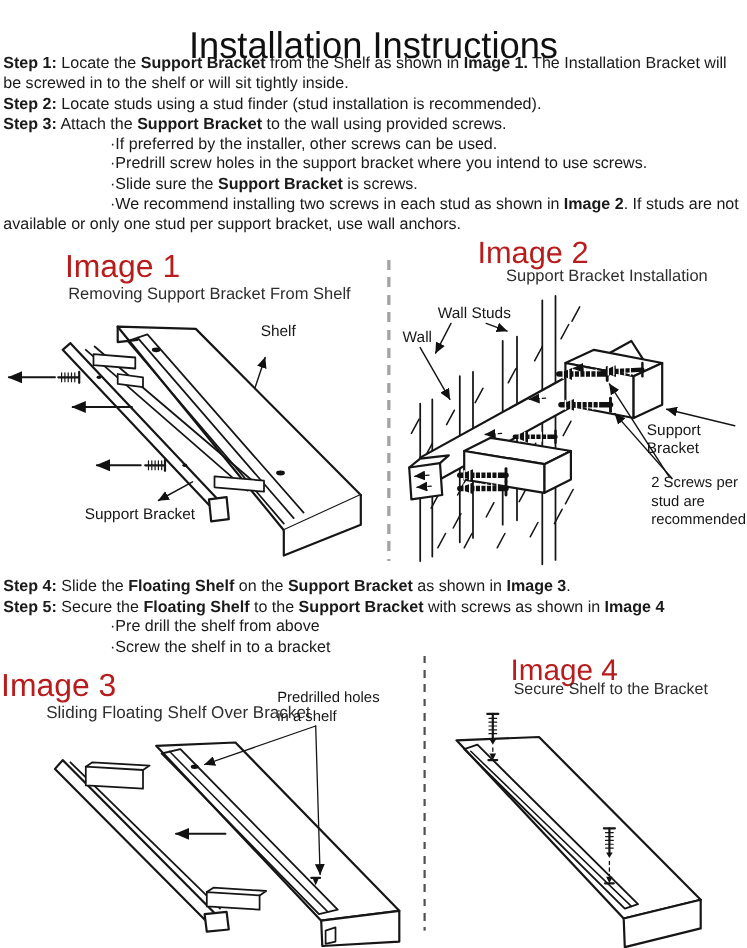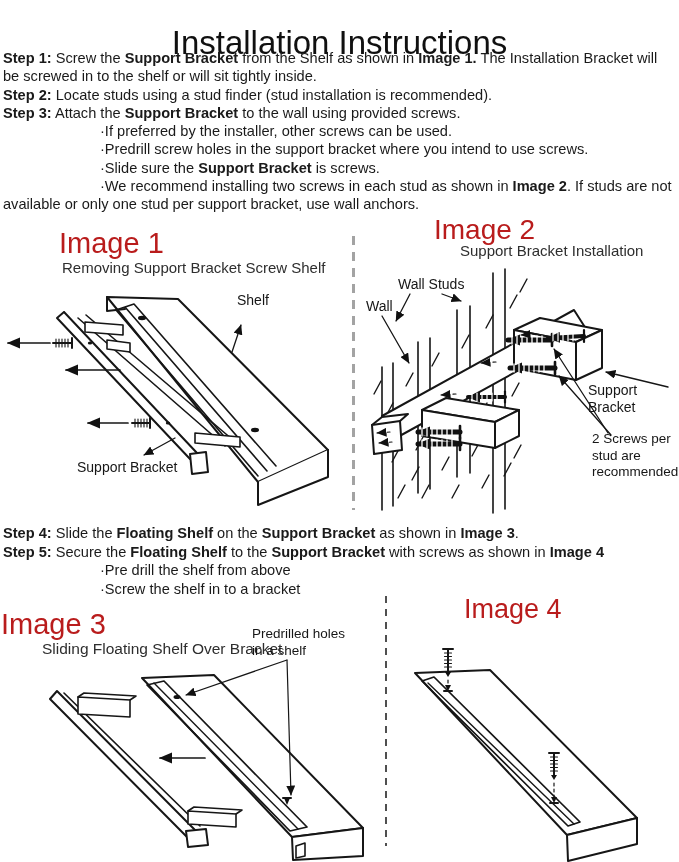--- a/index.html
+++ b/index.html
@@ -31,39 +31,39 @@
   svg{display:block;}
 </style>
 </head>
 <body>
 
 <div class="page">
 
   <h1 class="title">Installation Instructions</h1>
 
   <div class="steps steps-top">
-      <p class="line"><span class="b">Step 1:</span><span> Screw the </span><span class="b">Support Bracket</span><span> from the Shelf as shown in </span><span class="b">Image 1.</span><span> The Installation Bracket will</span></p>
+      <p class="line"><span class="b">Step 1:</span><span> Locate the </span><span class="b">Support Bracket</span><span> from the Shelf as shown in </span><span class="b">Image 1.</span><span> The Installation Bracket will</span></p>
       <p class="line"><span>be screwed in to the shelf or will sit tightly inside.</span></p>
       <p class="line"><span class="b">Step 2:</span><span> Locate studs using a stud finder (stud installation is recommended).</span></p>
       <p class="line"><span class="b">Step 3:</span><span> Attach the </span><span class="b">Support Bracket</span><span> to the wall using provided screws.</span></p>
       <p class="line indent"><span>·If preferred by the installer, other screws can be used.</span></p>
       <p class="line indent"><span>·Predrill screw holes in the support bracket where you intend to use screws.</span></p>
       <p class="line indent"><span>·Slide sure the </span><span class="b">Support Bracket</span><span> is screws.</span></p>
       <p class="line indent"><span>·We recommend installing two screws in each stud as shown in </span><span class="b">Image 2</span><span>. If studs are not</span></p>
       <p class="line"><span>available or only one stud per support bracket, use wall anchors.</span></p>
     </div>
   <div class="steps steps-bottom">
       <p class="line"><span class="b">Step 4:</span><span> Slide the </span><span class="b">Floating Shelf</span><span> on the </span><span class="b">Support Bracket</span><span> as shown in </span><span class="b">Image 3</span><span>.</span></p>
       <p class="line"><span class="b">Step 5:</span><span> Secure the </span><span class="b">Floating Shelf</span><span> to the </span><span class="b">Support Bracket</span><span> with screws as shown in </span><span class="b">Image 4</span></p>
       <p class="line indent"><span>·Pre drill the shelf from above</span></p>
       <p class="line indent"><span>·Screw the shelf in to a bracket</span></p>
     </div>
 
   <div class="fig-heading" style="left:59px;top:228px;font-size:29px;">Image 1</div>
-  <div class="fig-subtitle" style="left:62px;top:260px;font-size:15px;">Removing Support Bracket Screw Shelf</div>
+  <div class="fig-subtitle" style="left:62px;top:260px;font-size:15px;">Removing Support Bracket From Shelf</div>
   <div class="fig-label" style="left:237px;top:292px;">Shelf</div>
   <div class="fig-label" style="left:77px;top:459px;">Support Bracket</div>
 
   <svg class="abs" style="left:0;top:286px;" width="345" height="225" viewBox="0 0 345 225">
     <defs>
       <marker id="f1b" markerUnits="userSpaceOnUse" markerWidth="13" markerHeight="12" refX="12" refY="6" orient="auto">
           <path d="M13,6 L0,0.6 L0,11.4 Z" fill="#111"></path>
         </marker>
       <marker id="f1s" markerUnits="userSpaceOnUse" markerWidth="10" markerHeight="9" refX="9.5" refY="4.5" orient="auto">
           <path d="M10,4.5 L0,0 L0,9 Z" fill="#111"></path>
@@ -227,20 +227,21 @@
       <g stroke-width="1.2">
         <path d="M287,5 L186,40" marker-end="url(#f3s)"></path>
         <path d="M287,5 L291,140" marker-end="url(#f3s)"></path>
       </g>
     </g>
   </svg>
 
   <div class="divider divider-dark"></div>
 
   <div class="fig-heading" style="left:464px;top:595px;font-size:27px;">Image 4</div>
+  <div class="fig-subtitle" style="left:467px;top:620px;font-size:14.5px;">Secure Shelf to the Bracket</div>
 
   <svg class="abs" style="left:390px;top:640px;" width="289" height="222" viewBox="0 0 289 222">
     <g stroke="#161616" stroke-width="2" fill="none" stroke-linejoin="round" stroke-linecap="round">
       <g>
         <path d="M25,33 L100,30 L247,178 L177,195 Z" fill="#fff"></path>
         <path d="M177,195 L247,178 L247,204 L178,221 Z" fill="#fff"></path>
         <path d="M32,41 L44,37 L190,182 L178,186 Z" stroke-width="1.7"></path>
         <path d="M38,43 L184,184" stroke-width="1.4"></path>
       </g>
       <g>

